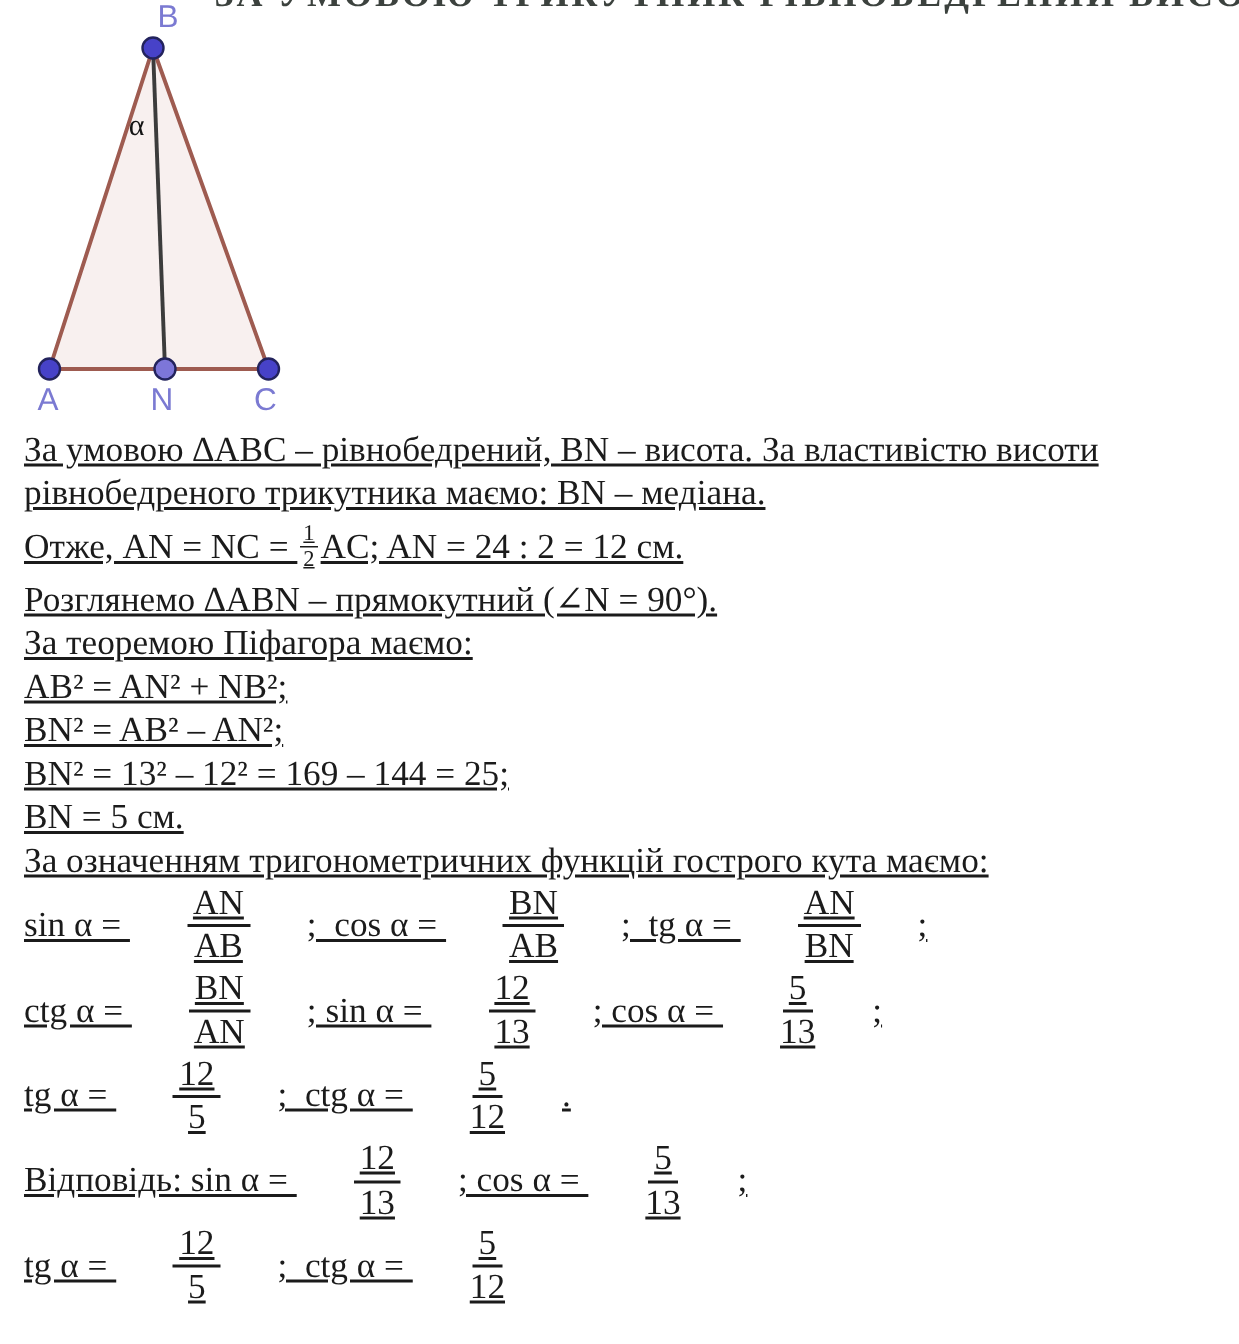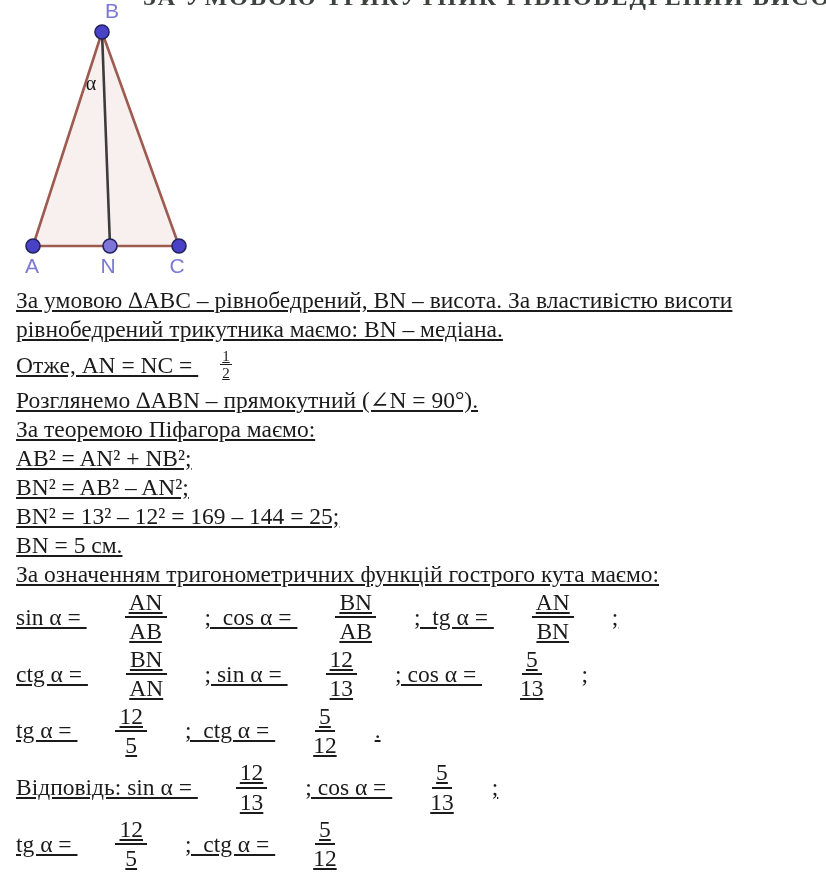--- a/index.html
+++ b/index.html
@@ -29,21 +29,21 @@
   .height { stroke: var(--height_line, #3c3c3c); stroke-width: 2.6; }
   .dot    { fill: var(--vertex, #4742c8); stroke: var(--vertex_stroke, #23235c); stroke-width: 1.6; }
   .dot-n  { fill: var(--vertex_n, #7d76d9); stroke: var(--vertex_stroke, #23235c); stroke-width: 1.6; }
   .vlabel { fill: var(--label, #7b7ad2); font-family: "Liberation Sans", sans-serif; font-size: 21px; text-anchor: middle; }
   .alabel { fill: var(--alpha, #141414); font-family: "Liberation Serif", serif; font-size: 20px; text-anchor: middle; }
 
   
   .solution { position: absolute; top: 286px; left: 16px; right: 6px; font-size: 23.5px; text-decoration: underline; }
   .sline { line-height: 29px; margin: 0; }
   .frow  { display: flex; align-items: center; line-height: 27px; min-height: 56px; gap: 34px; }
-  .frow-sm { display: flex; align-items: center; line-height: 27px; min-height: 42px; gap: 20px; }
+  .frow-sm { display: flex; align-items: center; line-height: 27px; min-height: 42px; }
   .seg { white-space: pre; }
   .frac {
     display: inline-flex; flex-direction: column; align-items: center;
     vertical-align: middle; line-height: 1.08; margin: 1px 4px;
   }
   .frac .num { padding: 0 4px 1px; border-bottom: 2px solid var(--text, #1b1b1b); }
   .frac .den { padding-top: 1px; }
   .frac.small { font-size: 15px; line-height: 1.0; margin: 0 2px; }
   .frac.small .num { border-bottom-width: 1.4px; padding: 0 2px 0; }
 </style>
@@ -65,27 +65,28 @@
     <circle class="dot" cx="171" cy="246" r="7"></circle>
     <text class="vlabel" x="104" y="18">B</text>
     <text class="alabel" x="83" y="90">α</text>
     <text class="vlabel" x="24" y="273">A</text>
     <text class="vlabel" x="100" y="273">N</text>
     <text class="vlabel" x="169" y="273">C</text>
   </svg>
 
   <div class="solution">
     <div class="sline"><span class="seg">За умовою ∆ABC – рівнобедрений, BN – висота. За властивістю висоти</span></div>
-    <div class="sline"><span class="seg">рівнобедрений трикутника маємо: BN – медіана.</span></div>
+    <div class="sline"><span class="seg">рівнобедреного трикутника маємо: BN – медіана.</span></div>
     <div class="frow-sm">
         <span class="seg">Отже, AN = NC = </span>
         <span class="frac small">
           <span class="num">1</span>
           <span class="den">2</span>
         </span>
+        <span class="seg">AC; AN = 24 : 2 = 12 см.</span>
       </div>
     <div class="sline"><span class="seg">Розглянемо ∆ABN – прямокутний (∠N = 90°).</span></div>
     <div class="sline"><span class="seg">За теоремою Піфагора маємо:</span></div>
     <div class="sline"><span class="seg">AB² = AN² + NB²;</span></div>
     <div class="sline"><span class="seg">BN² = AB² – AN²;</span></div>
     <div class="sline"><span class="seg">BN² = 13² – 12² = 169 – 144 = 25;</span></div>
     <div class="sline"><span class="seg">BN = 5 см.</span></div>
     <div class="sline"><span class="seg">За означенням тригонометричних функцій гострого кута маємо:</span></div>
     <div class="frow">
         <span class="seg">sin α = </span>

